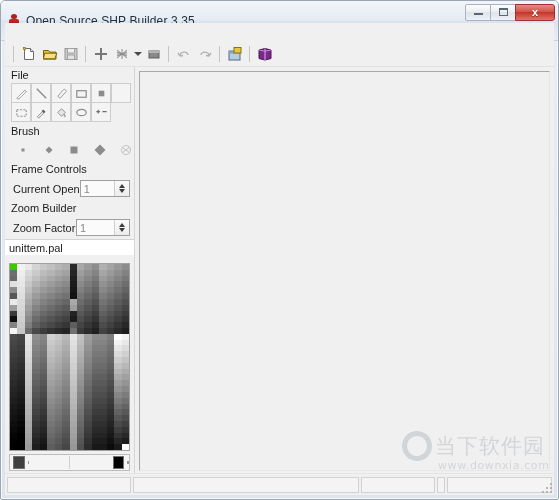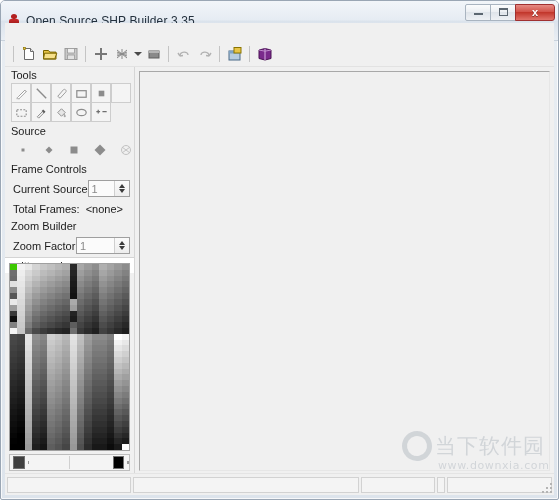--- a/index.html
+++ b/index.html
@@ -439,21 +439,21 @@
         <svg width="16" height="16" viewBox="0 0 16 16">
           <path d="M2 4 L8 2.5 L14 4 L14 12.5 L8 14 L2 12.5 Z" fill="#7a2a8c" stroke="#4a1255" stroke-width="1"></path>
           <path d="M8 2.5 L8 14" stroke="#d8b0e4" stroke-width="1"></path>
           <path d="M2 4 L8 5.2 L14 4" fill="none" stroke="#c79ad4" stroke-width="0.9"></path>
         </svg>
       </div>
     </div>
 
     <div class="leftpanel">
 
-      <div class="grouplabel">Tools</div>
+      <div class="grouplabel">File</div>
 
       <div class="toolgrid">
         <div class="toolbtn">
           <svg width="15" height="15" viewBox="0 0 16 16">
             <path d="M3.5 12.5 L5 11 L11.5 4.5 L13 6 L6.5 12.5 L5 14 Z" fill="#ffffff" stroke="#9a9a9a" stroke-width="1"></path>
             <path d="M11.5 4.5 L13 6" stroke="#9a9a9a" stroke-width="1"></path>
             <path d="M2.5 13.5 L6 13.5" stroke="#b8b8b8" stroke-width="1"></path>
           </svg>
         </div>
         <div class="toolbtn">
@@ -504,21 +504,21 @@
         </div>
         <div class="toolbtn">
           <svg width="15" height="15" viewBox="0 0 16 16">
             <path d="M2.5 7 L6.5 7 M4.5 5 L4.5 9" stroke="#6f6f6f" stroke-width="1.3"></path>
             <path d="M9 7 L13.5 7" stroke="#6f6f6f" stroke-width="1.3"></path>
           </svg>
         </div>
         <div class="toolbtn" style="visibility:hidden"></div>
       </div>
 
-      <div class="grouplabel">Source</div>
+      <div class="grouplabel">Brush</div>
 
       <div class="brushrow">
         <div class="brushbtn">
           <svg width="14" height="14" viewBox="0 0 14 14">
             <rect x="5.5" y="5.5" width="3" height="3" fill="#8c8c8c"></rect>
           </svg>
         </div>
         <div class="brushbtn">
           <svg width="14" height="14" viewBox="0 0 14 14">
             <path d="M7 3.5 L10.5 7 L7 10.5 L3.5 7 Z" fill="#8c8c8c"></path>
@@ -540,34 +540,30 @@
               <circle cx="7" cy="7" r="4.5"></circle>
               <path d="M3 4 L11 10 M11 4 L3 10"></path>
             </g>
           </svg>
         </div>
       </div>
 
       <div class="grouplabel">Frame Controls</div>
 
       <div class="fieldrow">
-        <span class="lbl">Current Source</span>
+        <span class="lbl">Current Open</span>
         <div class="spin">
           <span class="val">1</span>
           <span class="arrows">
             <i class="up"></i>
             <i class="dn"></i>
           </span>
         </div>
       </div>
 
-      <div class="fieldrow">
-        <span class="lbl">Total Frames:</span>
-        <span class="statictext">&lt;none&gt;</span>
-      </div>
 
       <div class="grouplabel">Zoom Builder</div>
 
       <div class="fieldrow">
         <span class="lbl">Zoom Factor</span>
         <div class="spin">
           <span class="val">1</span>
           <span class="arrows">
             <i class="up"></i>
             <i class="dn"></i>

